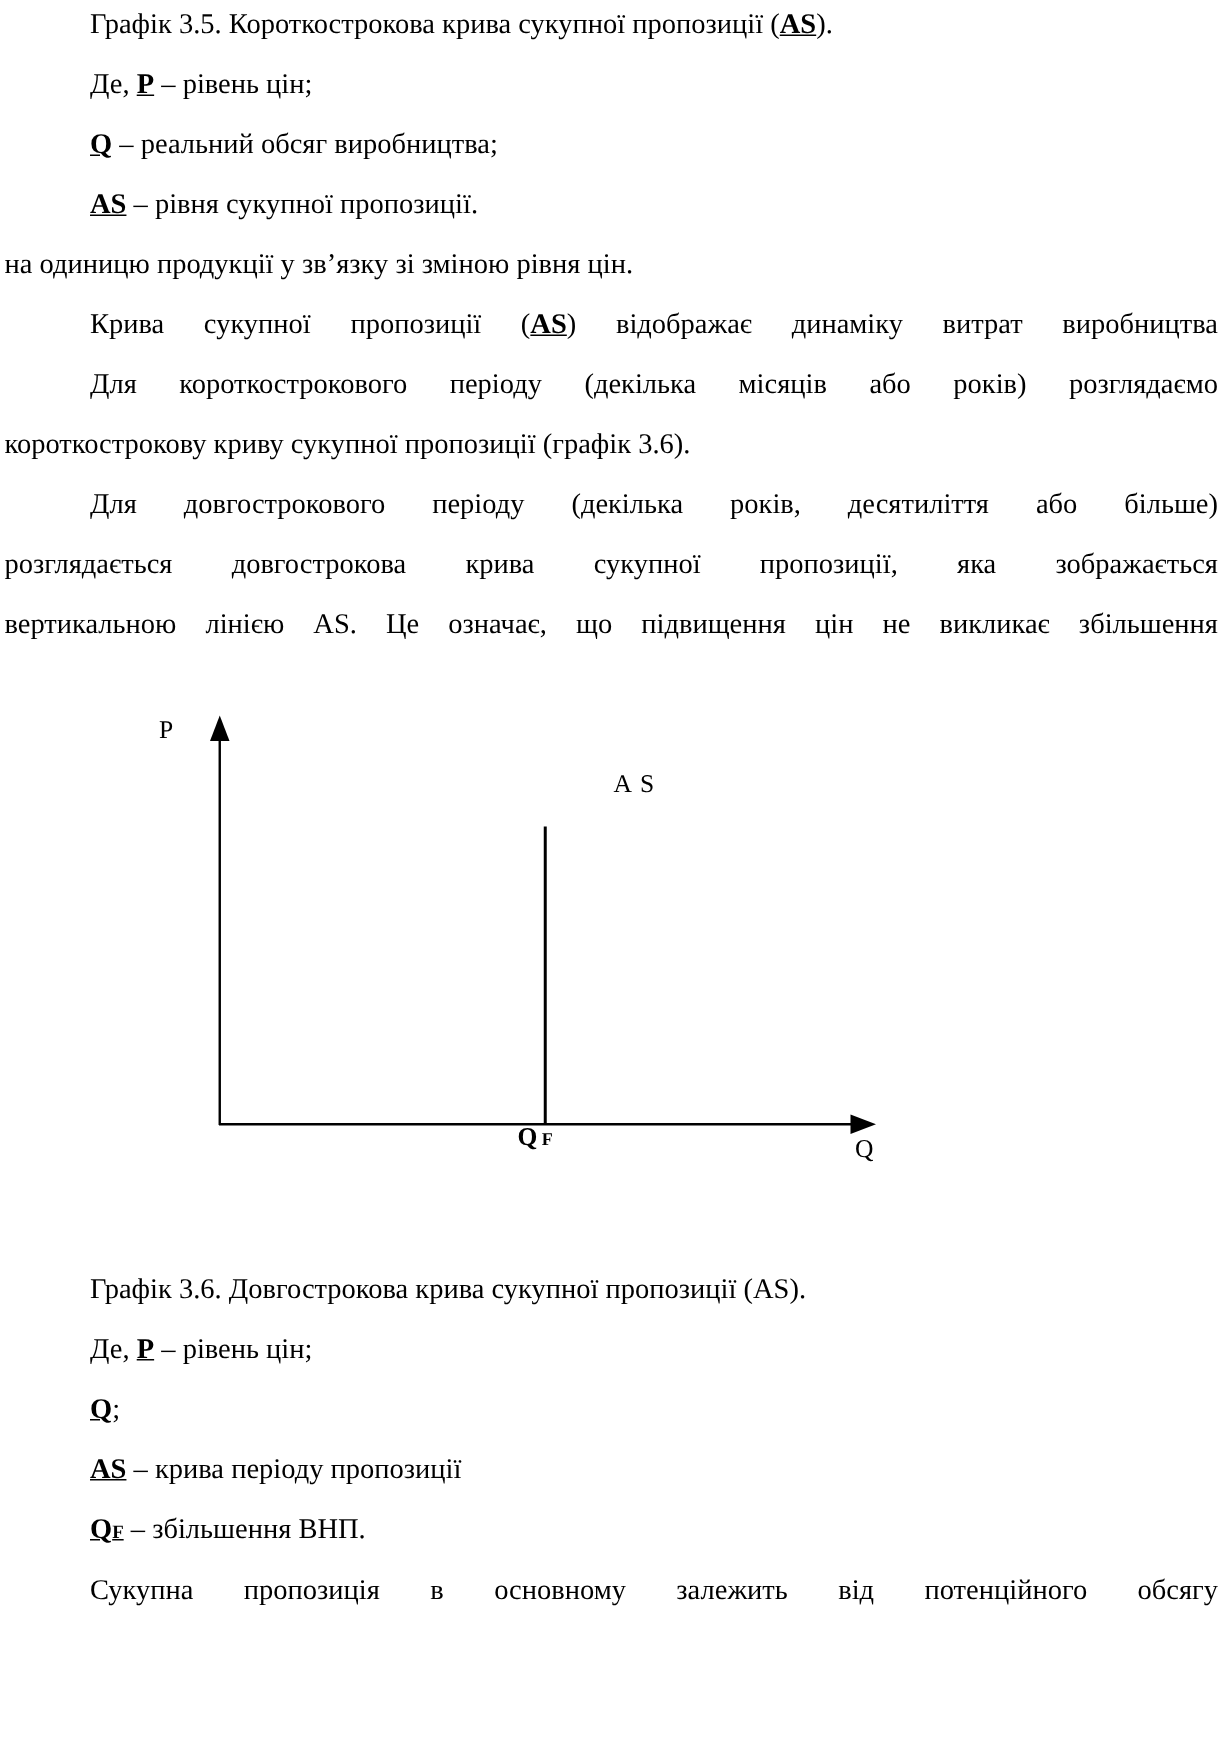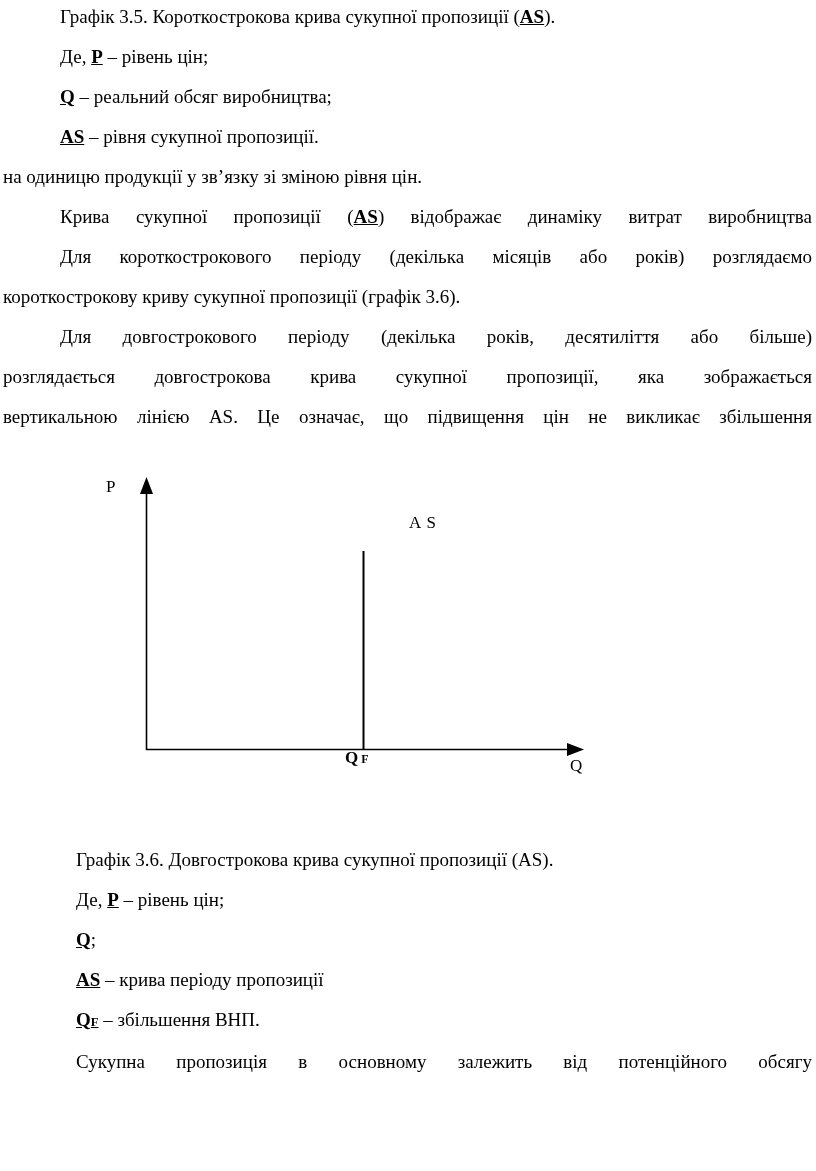--- a/index.html
+++ b/index.html
@@ -8,21 +8,21 @@
     width: 816px;
     height: 1171px;
     background: #ffffff;
     color: #000000;
     font-family: "Liberation Serif", serif;
     font-size: 19px;
     overflow: hidden;
   }
   .textblock { padding: 0 4px 0 3px; }
   .tb-top { margin-top: -3px; }
-  .tb-bottom { padding-top: 2px; margin-left: 16px; }
+  .tb-bottom { padding-top: 2px; }
   .line { line-height: 40px; text-align: left; }
   .line.indent { text-indent: 57px; }
   .line.just { text-align: justify; text-align-last: justify; }
   .line b { font-weight: bold; text-decoration: underline; }
   .subf { font-size: 0.66em; }
 
   
   .chart {
     position: relative;
     height: 401px;

